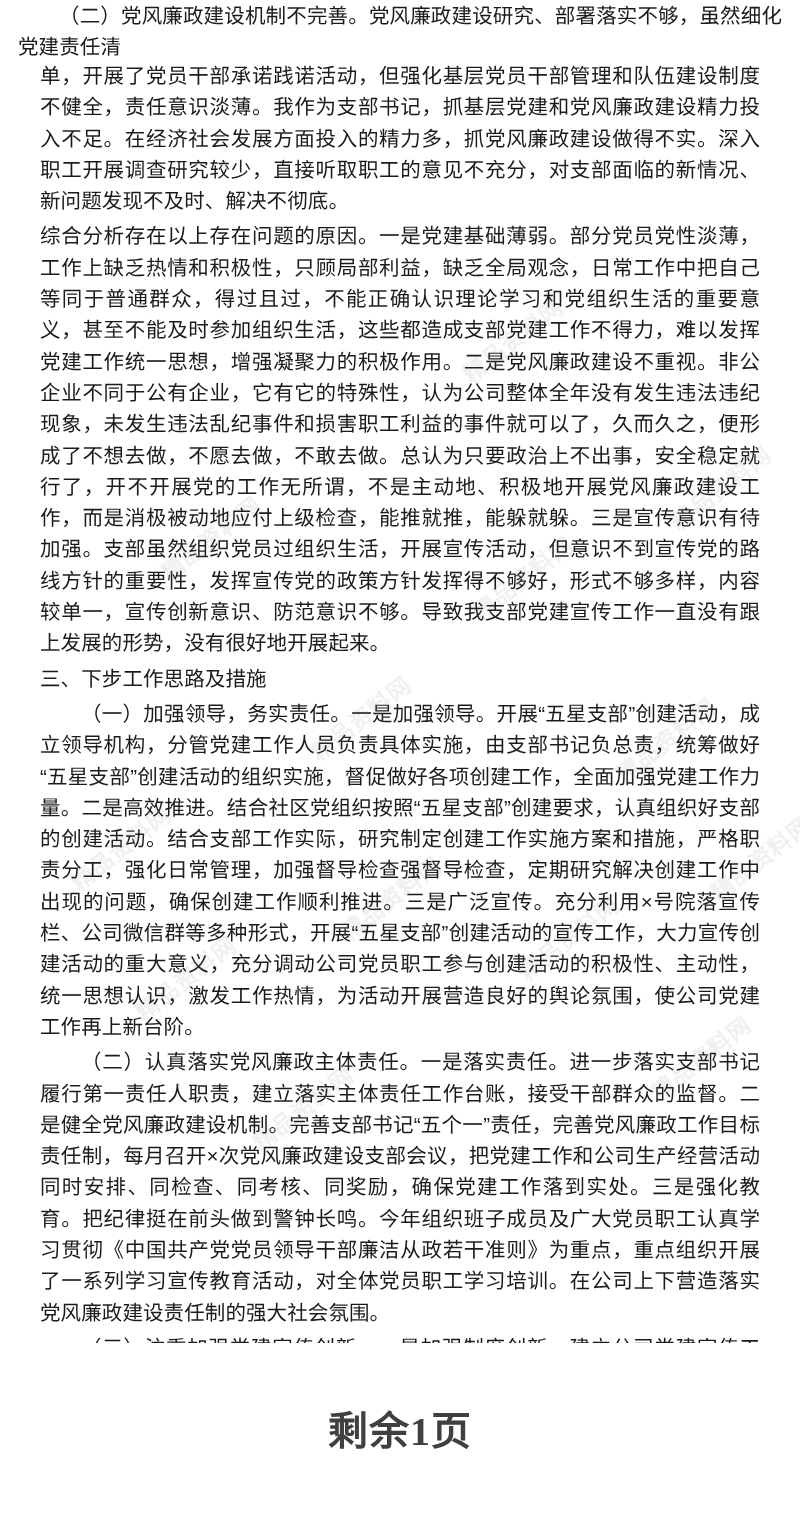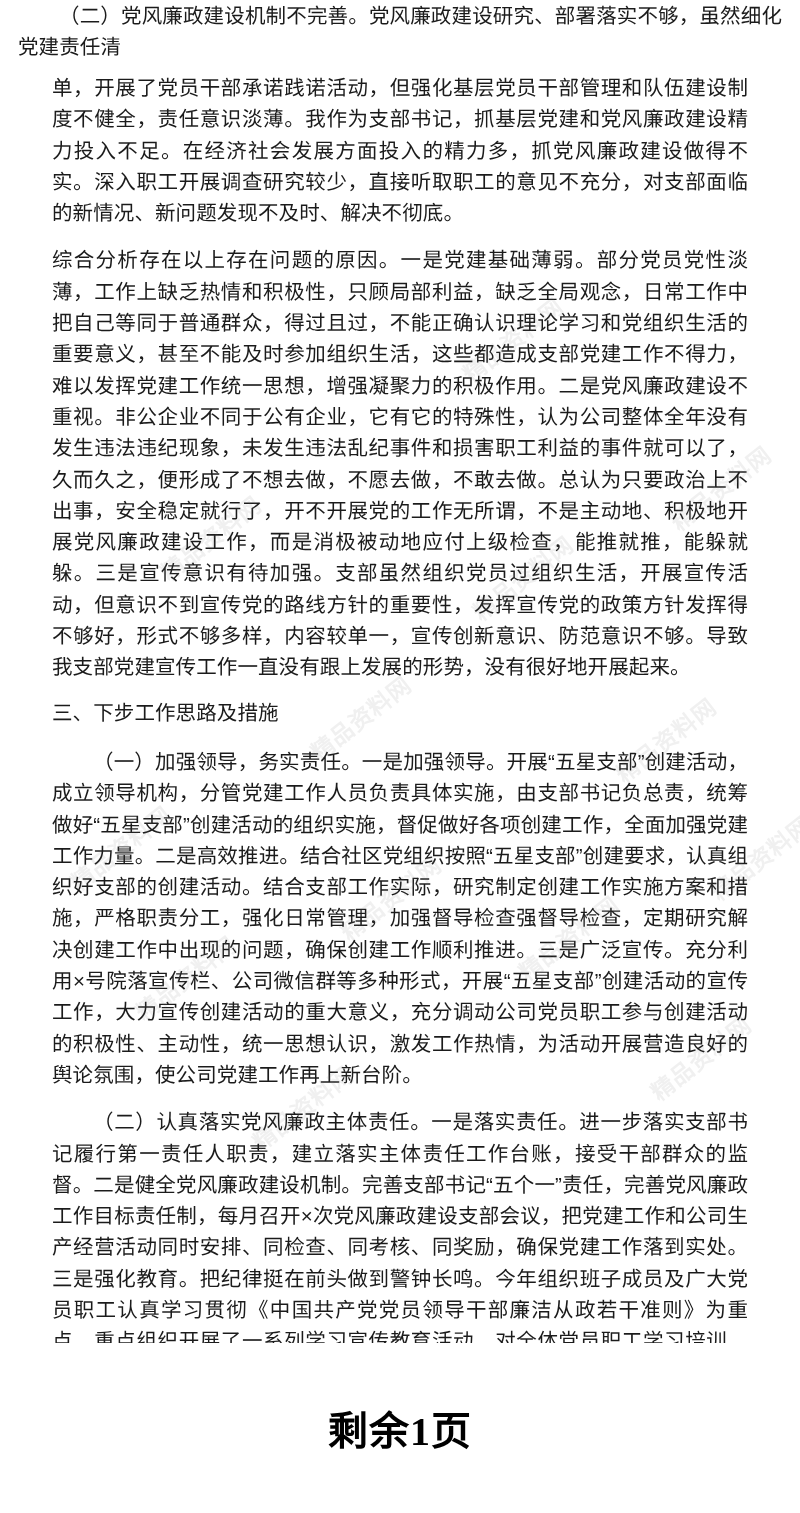--- a/index.html
+++ b/index.html
@@ -44,41 +44,40 @@
   .page-body {
     position: relative;
     width: 800px;
     padding: 0 18px 0 18px;
     box-sizing: border-box;
     background: #ffffff;
     z-index: 2;
   }
 
   .para {
-    margin: 16px;
+    margin: 4px;
     padding: 0 18px;
     box-sizing: border-box;
     font-size: 20.5px;
     line-height: 31.3px;
     letter-spacing: 0.1px;
     text-align: justify;
     text-justify: inter-ideograph;
     color: #1b1b1b;
     font-weight: 400;
     word-break: break-all;
     font-family: "Liberation Sans", "DejaVu Sans", sans-serif;
   }
   .para.indent { text-indent: 2em; }
   .para.flush  { text-indent: 0; }
 
   
   .para.heading {
     text-indent: 0;
     font-weight: 400;
-    font-family: Liberation Mono, monospace;
   }
 
   
   .watermark-layer {
     position: absolute;
     inset: 0;
     pointer-events: none;
     z-index: 3;
     overflow: hidden;
   }
@@ -104,21 +103,21 @@
     height: 170px;
     display: flex;
     align-items: center;
     justify-content: center;
     background: #ffffff;
     z-index: 5;
   }
   .paywall-text {
     font-size: 40px;
     font-weight: 700;
-    color: #000000;
+    color: #404040;
     letter-spacing: 1px;
     font-family: "Liberation Serif", "DejaVu Serif", serif;
     white-space: nowrap;
     display: flex;
     align-items: center;
     gap: 38px;
   }
   .paywall-text span { display: inline-block; }
 </style>
 </head>

